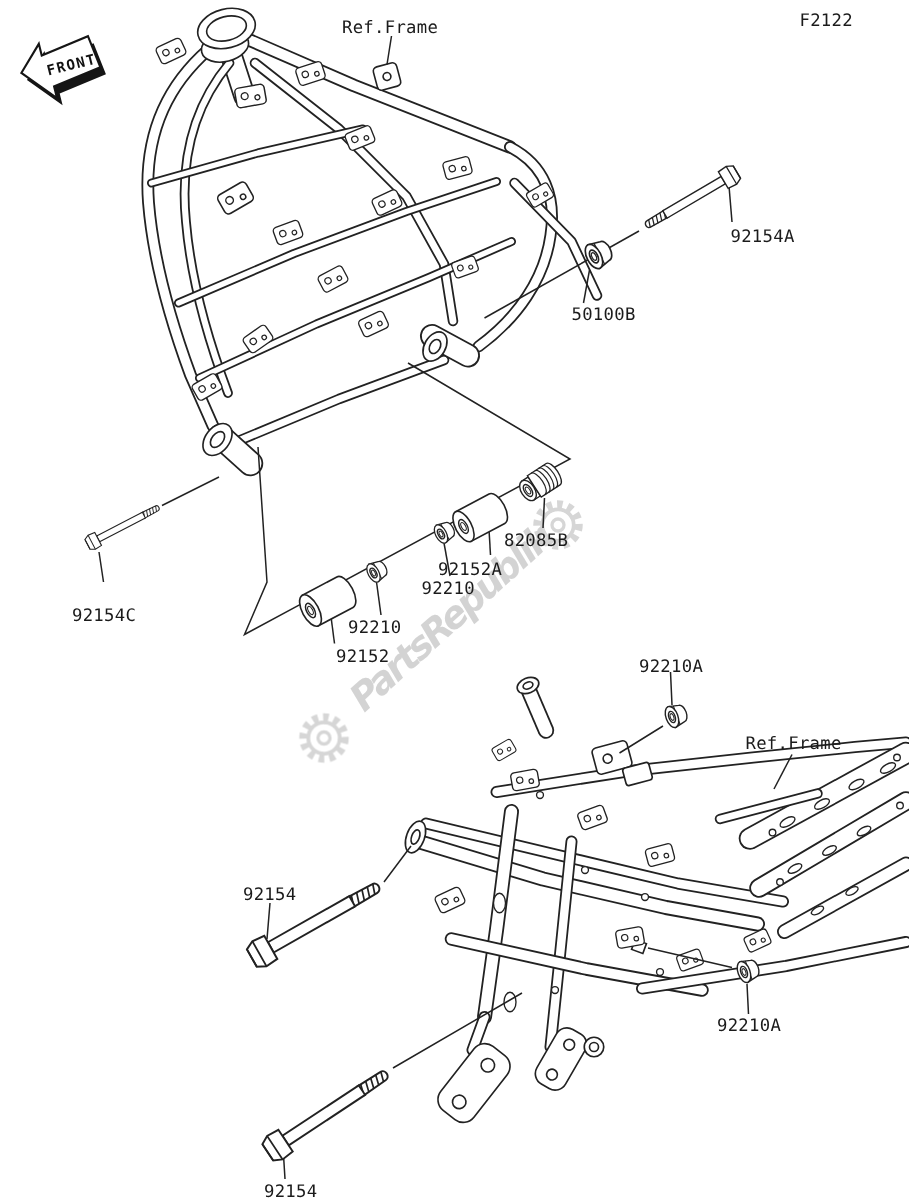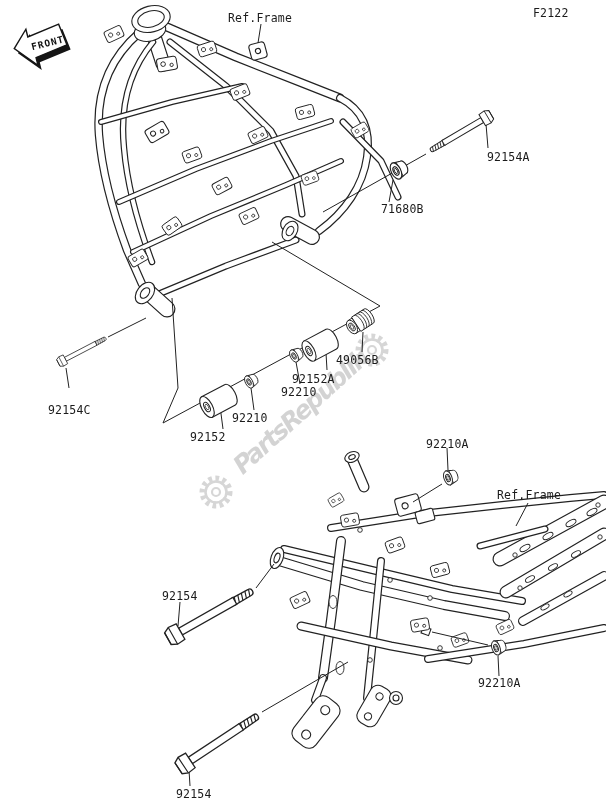--- a/index.html
+++ b/index.html
@@ -255,26 +255,26 @@
     <use href="#fnut" transform="translate(496,648) rotate(-20) scale(1.05)"></use>
     <use href="#collar" transform="translate(207,407) rotate(-28)"></use>
     <use href="#collar" transform="translate(309,351) rotate(-28) scale(0.97)"></use>
     <use href="#tcap" transform="translate(352,327) rotate(-33)"></use>
   </g>
 </svg>
 
 <div class="plabel" style="left:228px;top:11px">Ref.Frame</div>
 <div class="plabel" style="left:533px;top:6px">F2122</div>
 <div class="plabel" style="left:487px;top:150px">92154A</div>
-<div class="plabel" style="left:381px;top:202px">71680B</div>
-<div class="plabel" style="left:336px;top:353px">49056B</div>
+<div class="plabel" style="left:381px;top:202px">50100B</div>
+<div class="plabel" style="left:336px;top:353px">82085B</div>
 <div class="plabel" style="left:292px;top:372px">92152A</div>
 <div class="plabel" style="left:281px;top:385px">92210</div>
 <div class="plabel" style="left:232px;top:411px">92210</div>
-<div class="plabel" style="left:190px;top:430px">92152</div>
+<div class="plabel" style="left:224px;top:430px">92152</div>
 <div class="plabel" style="left:48px;top:403px">92154C</div>
 <div class="plabel" style="left:426px;top:437px">92210A</div>
 <div class="plabel" style="left:497px;top:488px">Ref.Frame</div>
 <div class="plabel" style="left:478px;top:676px">92210A</div>
 <div class="plabel" style="left:162px;top:589px">92154</div>
 <div class="plabel" style="left:176px;top:787px">92154</div>
 
 </div>
 
 </body></html>

